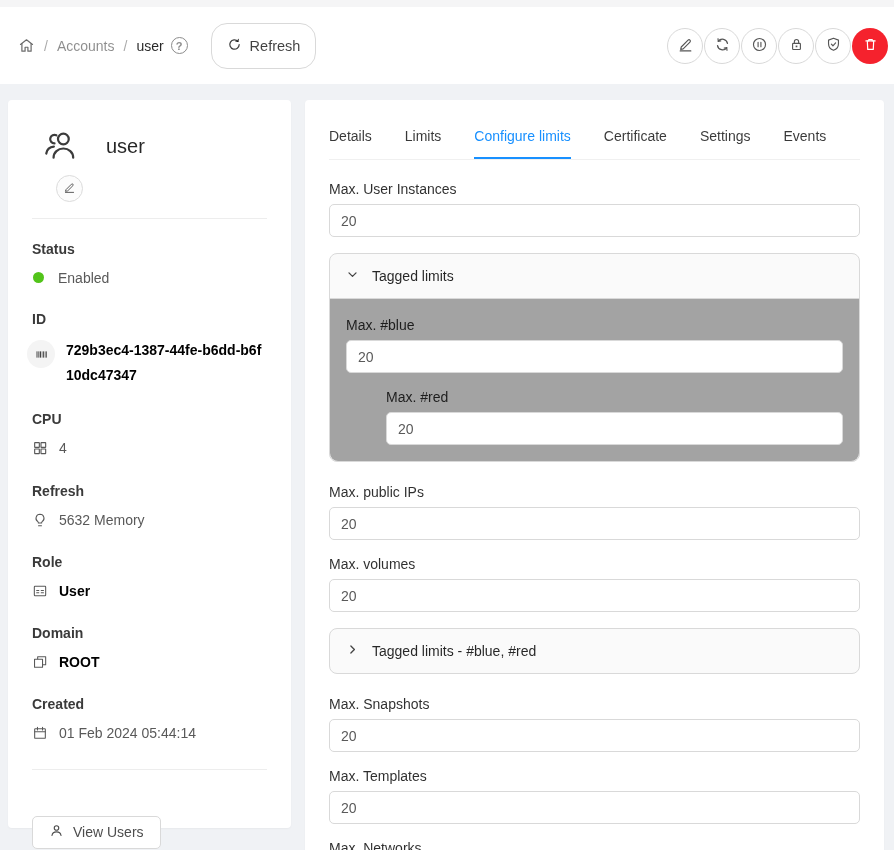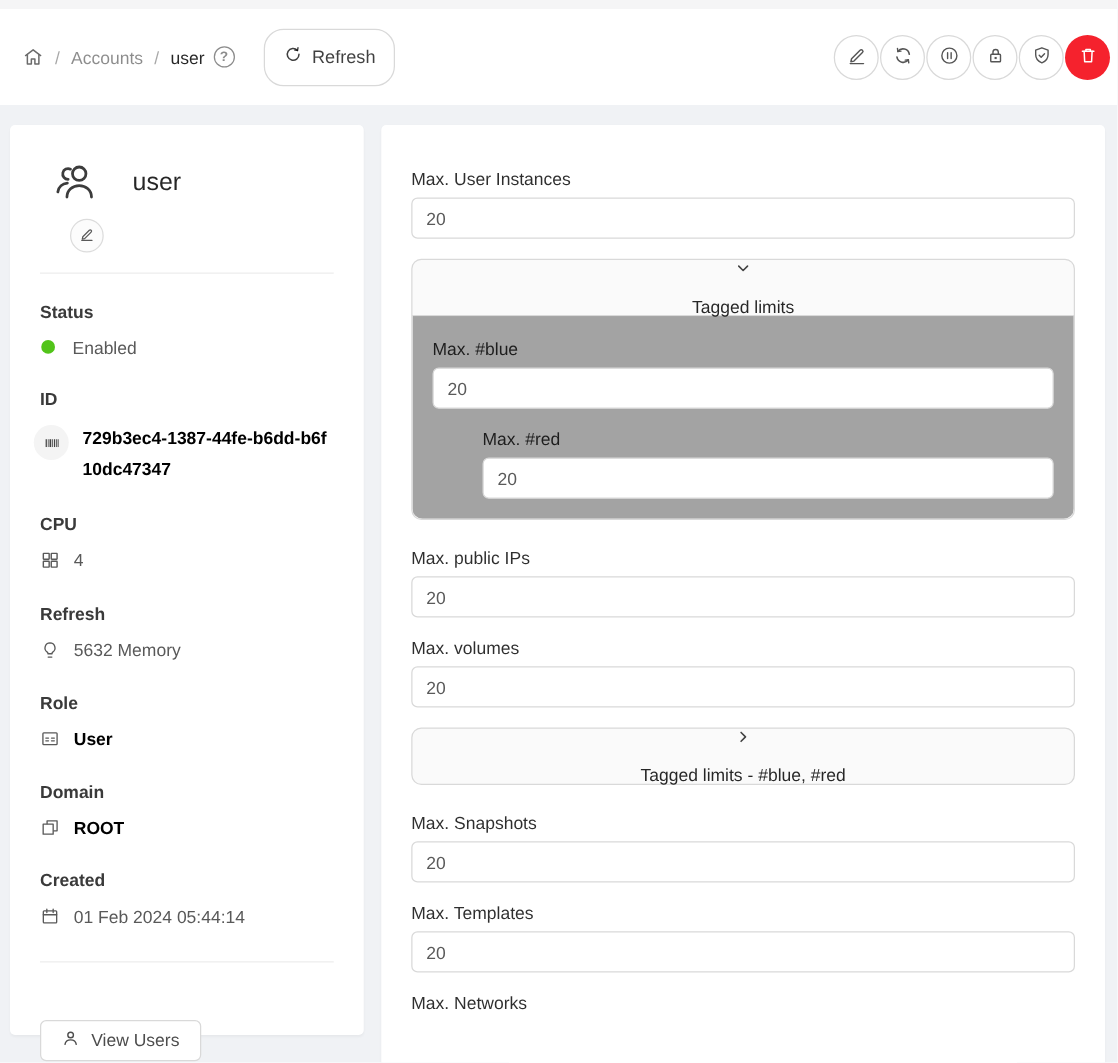--- a/index.html
+++ b/index.html
@@ -97,21 +97,21 @@
   .form-item { margin-bottom: 16px; }
   .form-label { display: block; color: rgba(0,0,0,0.82); margin-bottom: 7px; }
   .ant-input {
     width: 100%; height: 33px; border: 1px solid #d9d9d9; border-radius: 5px;
     padding: 0 11px; font-size: 14px; font-family: "Liberation Sans", sans-serif;
     color: #5a5a5a; background: #fff; outline: none; display: block;
   }
   .collapse { border: 1px solid #d9d9d9; border-radius: 8px; background: #fafafa; margin: 12px 0 22px; }
   .collapse-header {
     height: 44px; display: flex; align-items: center; gap: 13px;
-    padding: 0 16px; color: rgba(0,0,0,0.85); cursor: pointer; flex-direction: column;
+    padding: 0 16px; color: rgba(0,0,0,0.85); cursor: pointer;
   }
   .collapse-header svg { width: 13px; height: 13px; color: #444; }
   .collapse-body { background: #a3a3a3; border-top: 1px solid #d9d9d9; border-radius: 0 0 8px 8px; padding: 18px 16px 16px; }
   .collapse-body .form-item:last-child { margin-bottom: 0; margin-left: 40px; }
 </style>
 </head>
 <body>
 
 <div class="page">
 
@@ -318,20 +318,28 @@
         <svg viewBox="0 0 24 24" fill="none" stroke="currentColor" stroke-width="1.8" stroke-linecap="round">
           <circle cx="12" cy="8" r="3.6"></circle>
           <path d="M4.8 20c.5-3.6 3.5-5.8 7.2-5.8s6.7 2.2 7.2 5.8"></path>
         </svg>
       </span>
       <span>View Users</span>
     </button>
   </div>
 
   <div class="card card-main">
+    <div class="tabs">
+      <div class="tab">Details</div>
+      <div class="tab">Limits</div>
+      <div class="tab active">Configure limits</div>
+      <div class="tab">Certificate</div>
+      <div class="tab">Settings</div>
+      <div class="tab">Events</div>
+    </div>
 
     <div class="form">
 
       <div class="form-item">
         <label class="form-label">Max. User Instances</label>
         <input class="ant-input" value="20" style="">
       </div>
 
       <div class="collapse">
         <div class="collapse-header">

